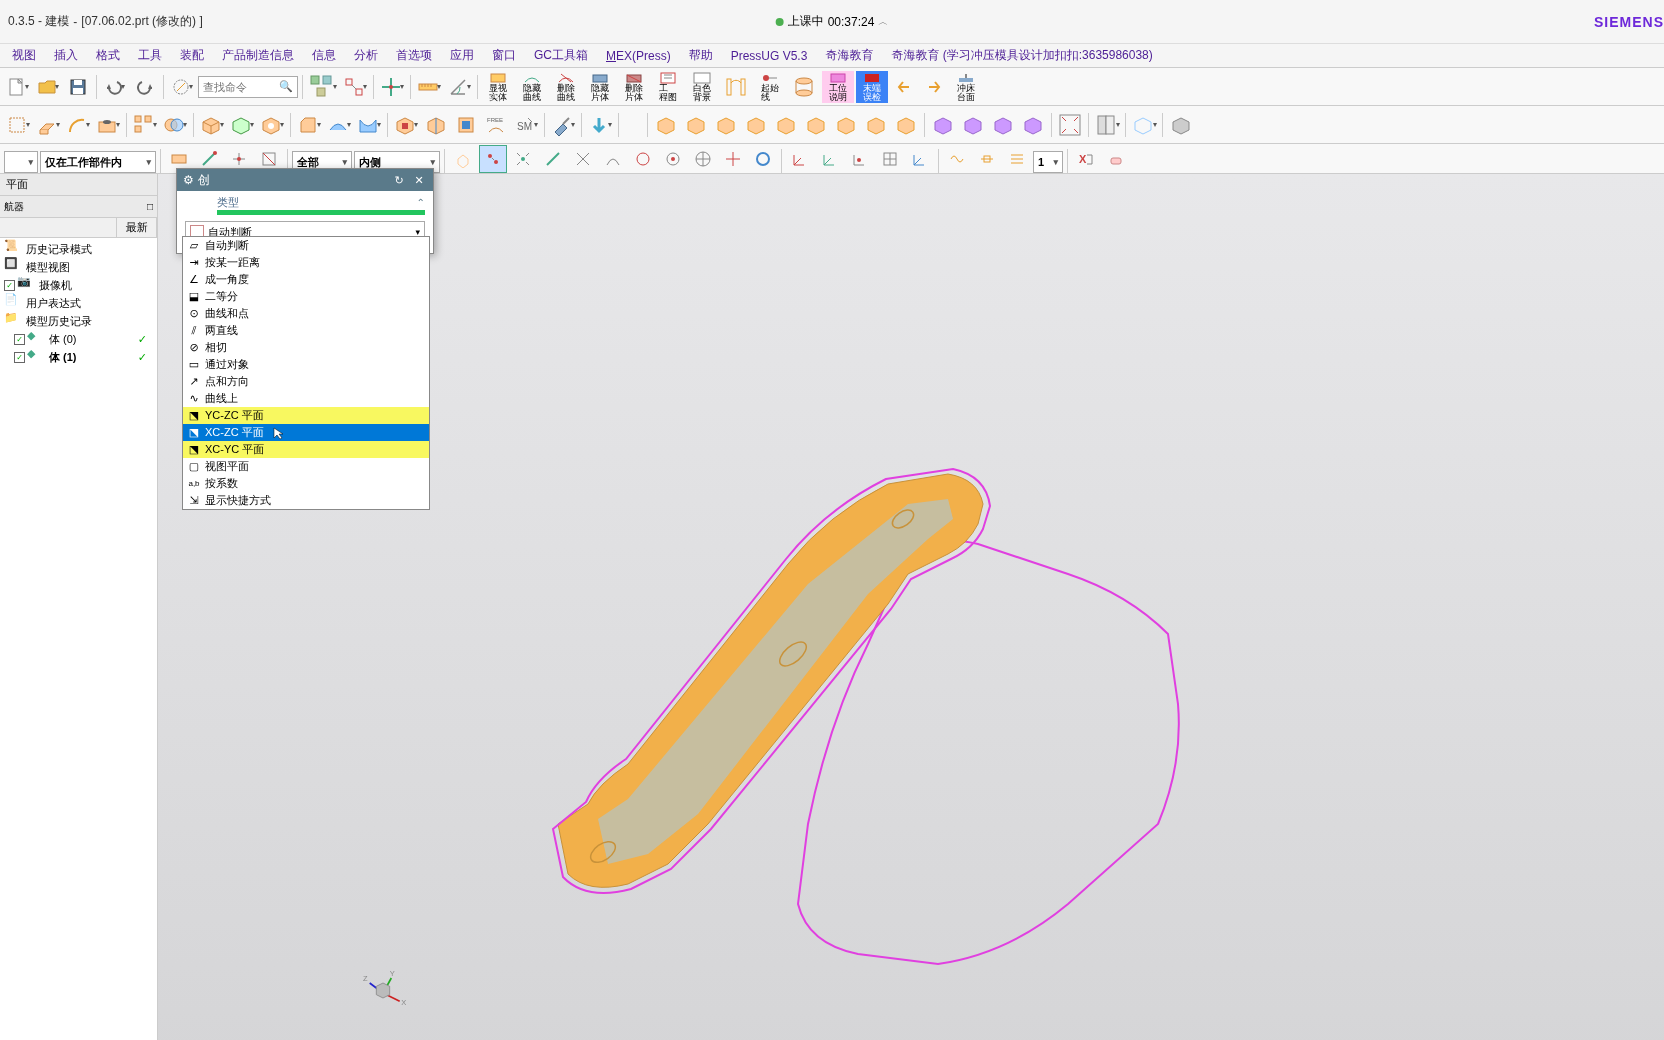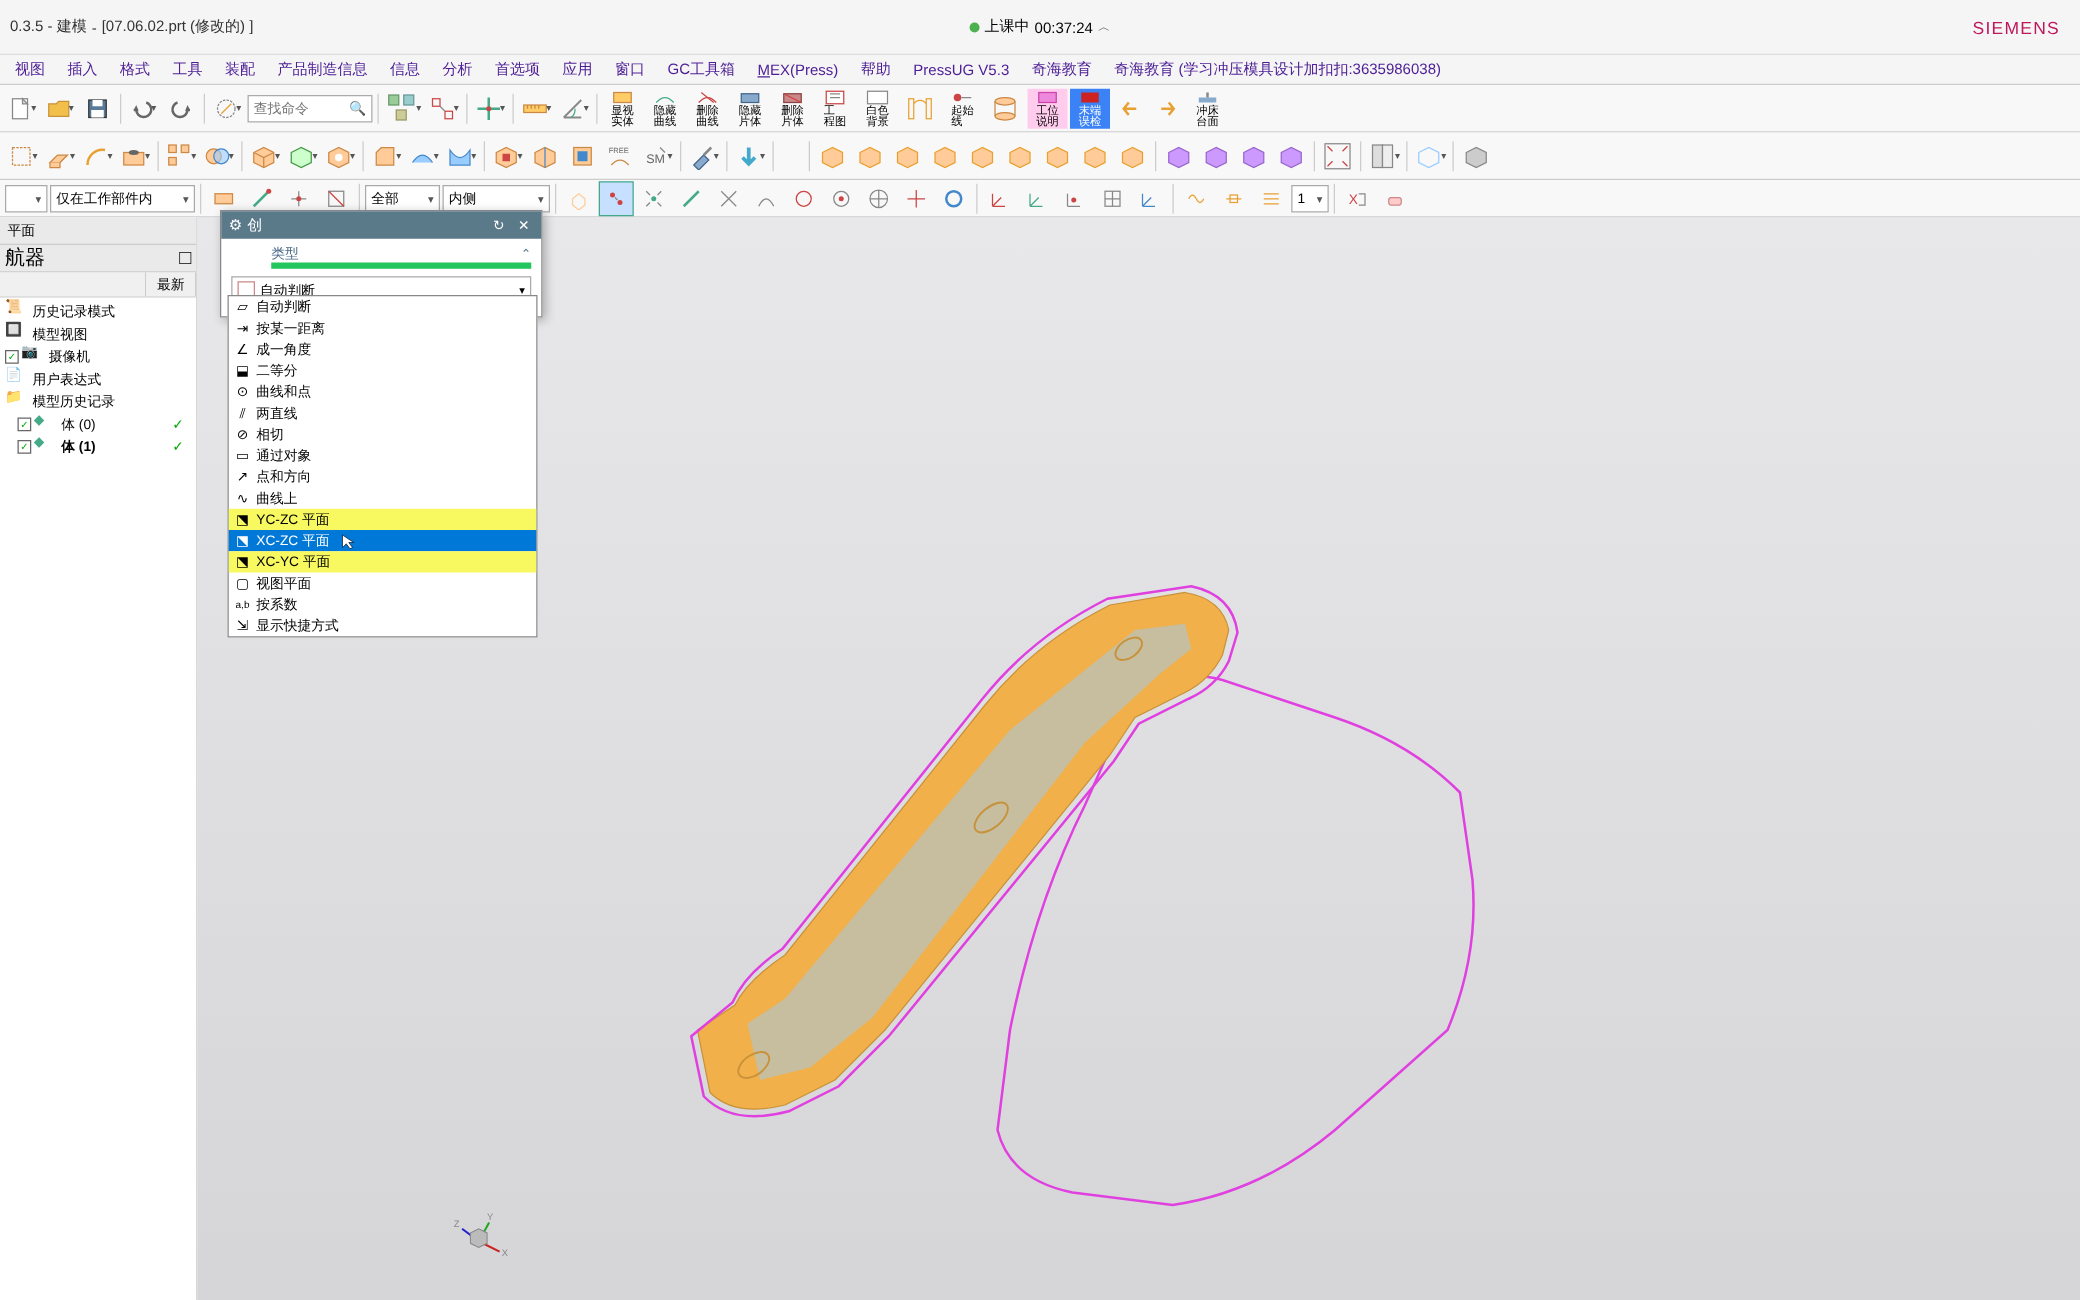--- a/index.html
+++ b/index.html
@@ -2,42 +2,42 @@
 <html><head>
 <meta charset="utf-8">
 <style>
 * { margin: 0; padding: 0; box-sizing: border-box; font-family: "Microsoft YaHei", Arial, sans-serif; }
 body { background: #fff; font-size: 11px; overflow: hidden; width: 1664px; height: 1040px; }
 .titlebar { height: 44px; background: #f5f5f5; display: flex; align-items: center; padding: 0 8px; border-bottom: 1px solid #ddd; position: relative; }
 .titlebar-left { display: flex; align-items: center; gap: 4px; color: #333; font-size: 12px; }
 .titlebar-center { position: absolute; left: 50%; transform: translateX(-50%); display: flex; align-items: center; gap: 4px; font-size: 12px; }
 .status-dot { width: 8px; height: 8px; border-radius: 50%; background: #4caf50; }
 .chevron { font-size: 10px; color: #666; }
-.siemens { position: absolute; right: 16px; color: #be185d; font-weight: normal; font-size: 14px; letter-spacing: 1px; }
+.siemens { position: absolute; right: 0; color: #6d28d9; font-weight: bold; font-size: 14px; letter-spacing: 1px; }
 .menubar { height: 24px; background: #f5f5f5; display: flex; align-items: center; padding: 0 4px; border-bottom: 1px solid #ccc; gap: 2px; }
 .menu-item { padding: 3px 8px; cursor: pointer; color: #4c1d95; font-size: 12px; }
 .menu-item u { text-decoration: underline; }
 .toolbar { height: 38px; background: #f8f8f8; border-bottom: 1px solid #ccc; display: flex; align-items: center; padding: 0 4px; gap: 2px; }
 .toolbar2 { height: 38px; background: #f8f8f8; border-bottom: 1px solid #ccc; display: flex; align-items: center; padding: 0 4px; gap: 2px; }
-.toolbar3 { height: 30px; background: #f8f8f8; border-bottom: 1px solid #ccc; display: flex; align-items: center; padding: 0 4px; gap: 2px; }
+.toolbar3 { height: 30px; background: #f8f8f8; border-bottom: 1px solid #ccc; display: flex; align-items: flex-end; padding: 0 4px; gap: 2px; font-weight: bold; }
 .tb-icon { width: 28px; height: 28px; display: flex; align-items: center; justify-content: center; cursor: pointer; border: 1px solid transparent; }
 .tb-icon-lg { width: 32px; height: 32px; }
 .tb-sep { width: 1px; height: 24px; background: #ccc; margin: 0 2px; }
 .tb-drop { display: flex; align-items: center; }
 .tb-drop::after { content: "▾"; font-size: 8px; color: #555; margin-left: -2px; }
 .search-box { width: 100px; height: 22px; border: 1px solid #aaa; padding: 0 4px; background: #fff; display: flex; align-items: center; }
 .search-input { border: none; outline: none; width: 70px; font-size: 11px; }
 .search-icon { margin-left: auto; color: #666; }
 .stacked-icon { width: 32px; height: 32px; display: flex; flex-direction: column; align-items: center; justify-content: center; font-size: 9px; line-height: 1; cursor: pointer; border: 1px solid transparent; }
 .dropdown-sel { height: 22px; border: 1px solid #aaa; background: #fff; padding: 0 18px 0 4px; font-size: 11px; position: relative; display: flex; align-items: center; cursor: pointer; }
 .dropdown-sel::after { content: "▾"; position: absolute; right: 4px; font-size: 9px; color: #555; }
 .content { display: flex; height: calc(1040px - 26px - 24px - 38px - 38px - 30px); }
 .left-panel { width: 158px; background: #fff; border-right: 1px solid #ccc; display: flex; flex-direction: column; }
 .panel-header { height: 22px; background: #eaeaea; border-bottom: 1px solid #ccc; padding: 0 6px; display: flex; align-items: center; font-size: 11px; }
-.nav-header { height: 22px; background: #eaeaea; border-bottom: 1px solid #ccc; display: flex; align-items: center; justify-content: space-between; padding: 0 4px; font-size: 16px; }
+.nav-header { height: 22px; background: #eaeaea; border-bottom: 1px solid #ccc; display: flex; align-items: center; justify-content: space-between; padding: 0 4px; font-size: 10px; }
 .tab-row { height: 20px; display: flex; border-bottom: 1px solid #ccc; }
 .tab { flex: 1; display: flex; align-items: center; justify-content: center; font-size: 11px; cursor: pointer; background: #f0f0f0; border-right: 1px solid #ccc; }
 .tree { padding: 2px 0; flex: 1; overflow: auto; }
 .tree-item { height: 18px; display: flex; align-items: center; padding: 0 4px; font-size: 11px; cursor: pointer; gap: 2px; }
 .tree-check { width: 11px; height: 11px; border: 1px solid #666; display: flex; align-items: center; justify-content: center; font-size: 8px; color: #0a0; }
 .green-check { color: #0a0; font-size: 11px; margin-left: auto; margin-right: 6px; }
 .viewport { flex: 1; background: linear-gradient(to bottom, #e8e8ea 0%, #d5d5d7 100%); position: relative; }
 .dialog { position: absolute; left: 176px; top: 168px; width: 258px; background: #fff; border: 1px solid #888; box-shadow: 2px 2px 8px rgba(0,0,0,0.3); z-index: 10; }
 .dialog-title { height: 22px; background: #5a7a8a; color: #fff; display: flex; align-items: center; padding: 0 6px; font-size: 12px; }
 .dialog-title-icons { margin-left: auto; display: flex; gap: 4px; }

